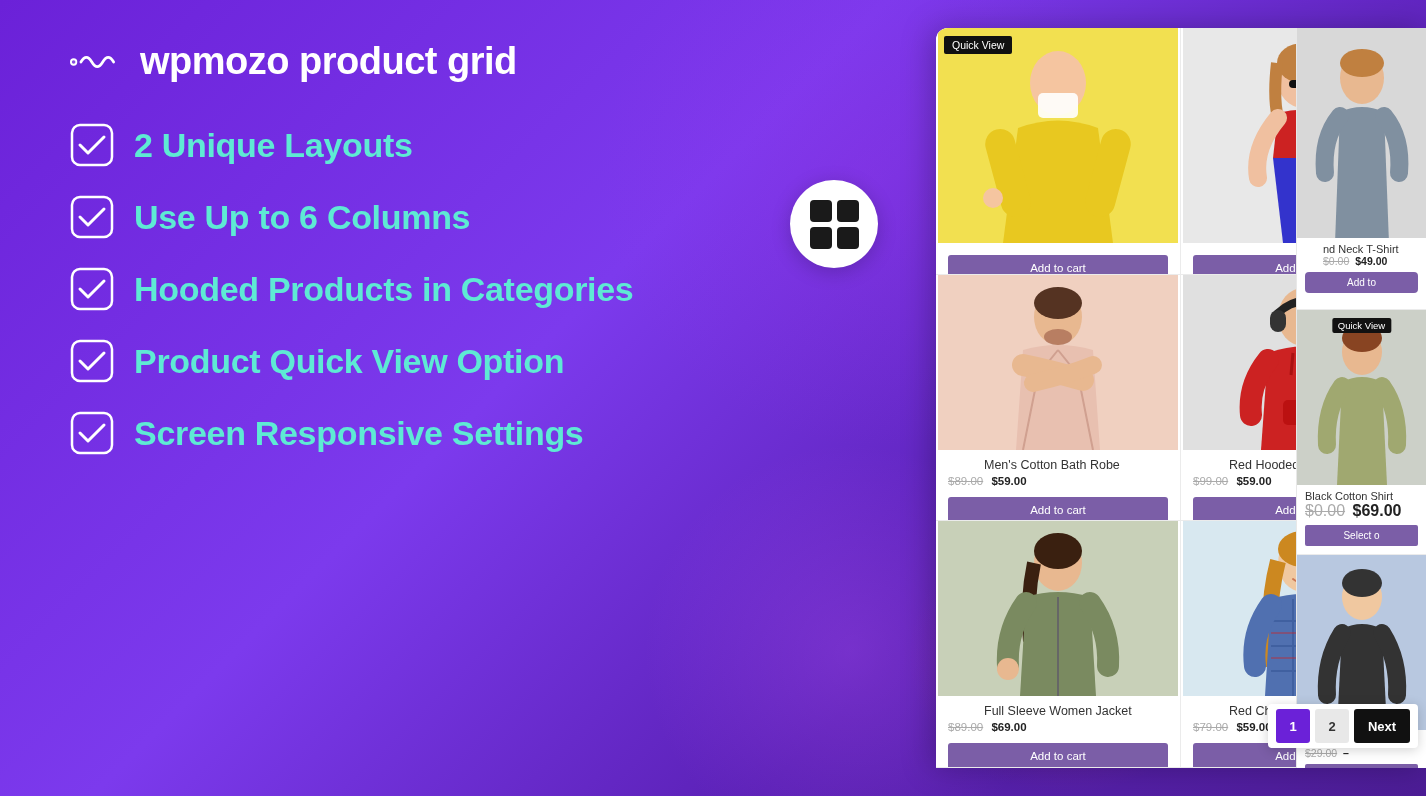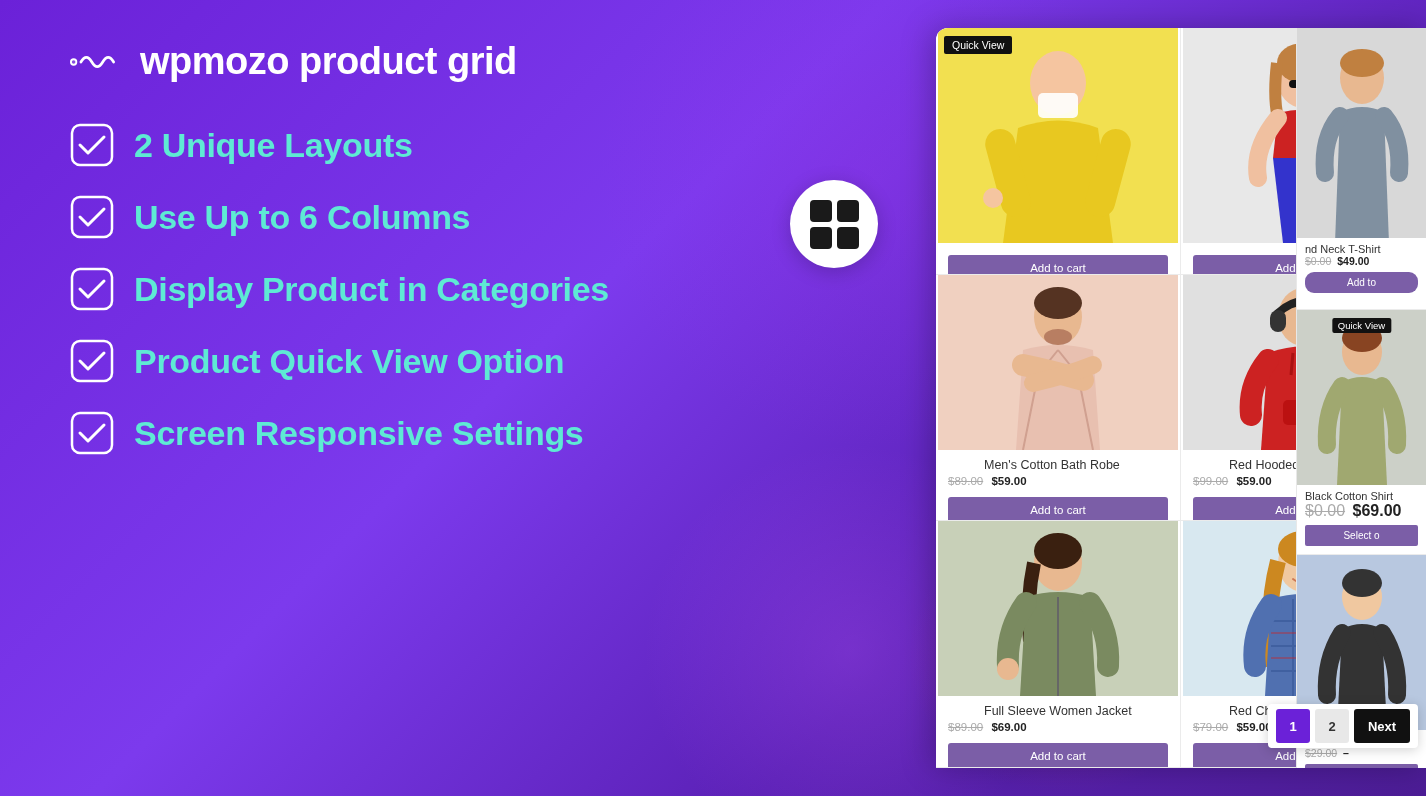--- a/index.html
+++ b/index.html
@@ -306,21 +306,21 @@
       </div>
       <span class="feature-text">Use Up to 6 Columns</span>
     </li>
     <li class="feature-item">
       <div class="check-icon">
         <svg class="check-svg" viewBox="0 0 44 44" fill="none" xmlns="http://www.w3.org/2000/svg">
           <rect x="2" y="2" width="40" height="40" rx="8" stroke="white" stroke-width="2.5"></rect>
           <path d="M10 22 L18 30 L34 14" stroke="white" stroke-width="3" stroke-linecap="round" stroke-linejoin="round"></path>
         </svg>
       </div>
-      <span class="feature-text">Display Product in Categories</span>
+      <span class="feature-text">Hooded Products in Categories</span>
     </li>
     <li class="feature-item">
       <div class="check-icon">
         <svg class="check-svg" viewBox="0 0 44 44" fill="none" xmlns="http://www.w3.org/2000/svg">
           <rect x="2" y="2" width="40" height="40" rx="8" stroke="white" stroke-width="2.5"></rect>
           <path d="M10 22 L18 30 L34 14" stroke="white" stroke-width="3" stroke-linecap="round" stroke-linejoin="round"></path>
         </svg>
       </div>
       <span class="feature-text">Product Quick View Option</span>
     </li>
@@ -544,28 +544,28 @@
       <div style="height:210px;overflow:hidden;background:#d0d8e8;">
         <svg viewBox="0 0 130 215" xmlns="http://www.w3.org/2000/svg" height="215" width="130">
           <rect width="130" height="215" fill="#d8d8d8"></rect>
           <ellipse cx="65" cy="50" rx="22" ry="26" fill="#e8b890"></ellipse>
           <ellipse cx="65" cy="35" rx="22" ry="14" fill="#c08040"></ellipse>
           <path d="M43 84 Q65 74 87 84 L92 215 L38 215 Z" fill="#8090a0"></path>
           <path d="M43 88 Q25 110 28 145" stroke="#8090a0" stroke-width="18" fill="none" stroke-linecap="round"></path>
           <path d="M87 88 Q105 110 102 145" stroke="#8090a0" stroke-width="18" fill="none" stroke-linecap="round"></path>
         </svg>
       </div>
-      <div style="padding:5px 8px;">
+      <div style="padding:5px 8px;margin-left:18px;">
         <div style="font-size:11px;color:#333;font-weight:500;">nd Neck T-Shirt</div>
         <div style="font-size:10.5px;">
           <span style="color:#aaa;text-decoration:line-through;margin-right:3px;">$0.00</span>
           <span style="color:#222;font-weight:600;">$49.00</span>
         </div>
       </div>
-      <div style="background:#7B5EA7;color:white;font-size:10px;text-align:center;padding:5px 8px;margin:0 8px 8px;border-radius:9px;">Add to</div>
+      <div style="background:#7B5EA7;color:white;font-size:10px;text-align:center;padding:5px 8px;margin:0 8px 8px;border-radius:4px;">Add to</div>
     </div>
 
     <div style="border-bottom:1px solid #ebebeb;padding-bottom:0;padding-top:0;overflow:hidden;">
       <div style="height:175px;background:#c0c8d0;position:relative;">
         <svg viewBox="0 0 130 175" xmlns="http://www.w3.org/2000/svg" height="175" width="130">
           <rect width="130" height="175" fill="#ccd0c8"></rect>
           <ellipse cx="65" cy="42" rx="20" ry="23" fill="#e8b890"></ellipse>
           <ellipse cx="65" cy="28" rx="20" ry="14" fill="#884422"></ellipse>
           <path d="M45 72 Q65 62 85 72 L90 175 L40 175 Z" fill="#a0a870"></path>
           <path d="M45 76 Q28 100 30 135" stroke="#a0a870" stroke-width="18" fill="none" stroke-linecap="round"></path>

